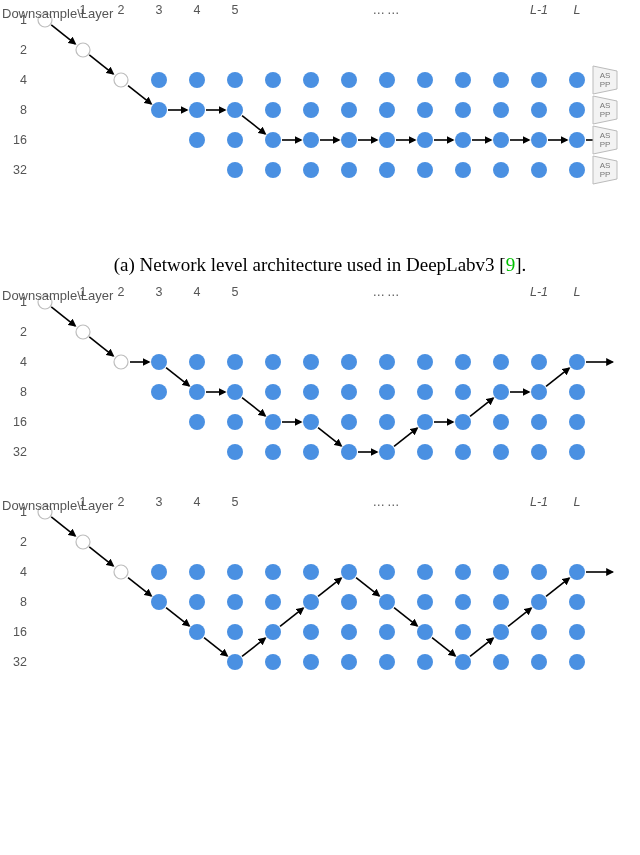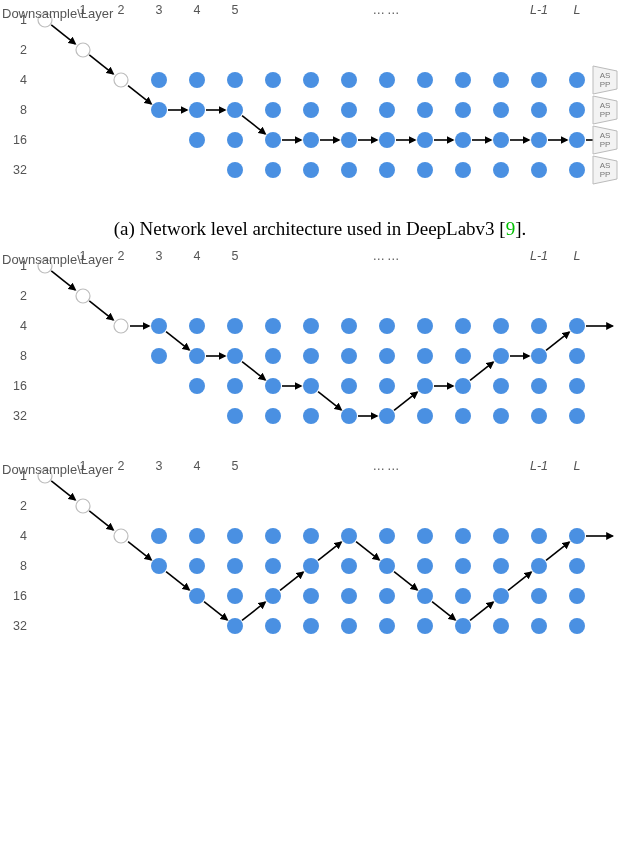--- a/index.html
+++ b/index.html
@@ -10,20 +10,21 @@
     width: 640px;
   }
   .figure {
     width: 640px;
   }
   .caption {
     text-align: center;
     font-family: 'Times New Roman', Times, serif;
     font-size: 19px;
     padding: 8px 0 6px 0;
+    margin-top: 36px;
   }
   .caption .ref {
     color: #00c000;
   }
   .caption .ref2 {
     color: #00d800;
   }
   .grid {
     position: relative;
     width: 640px;

